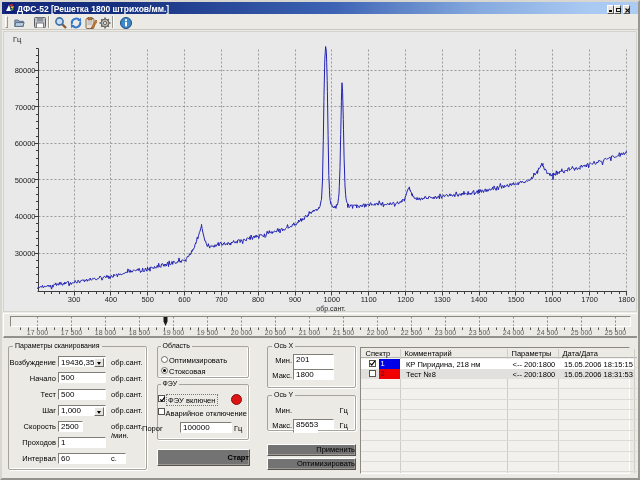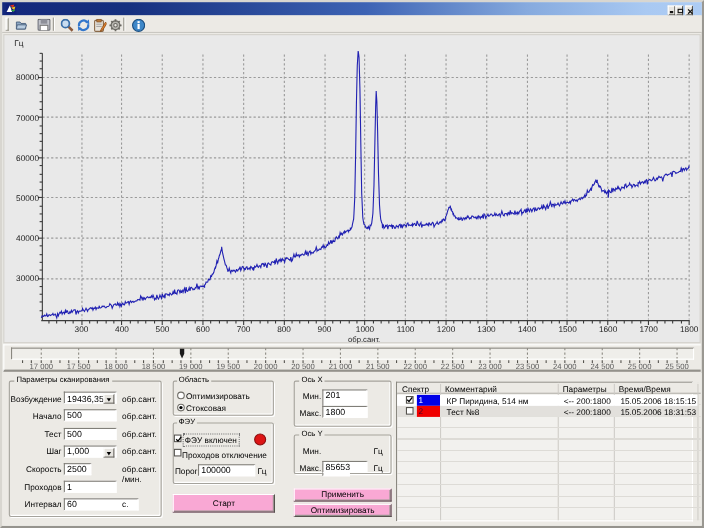--- a/index.html
+++ b/index.html
@@ -37,39 +37,40 @@
 legend { position:absolute; top:-5px; background:#ECEAE5; font-size:7px; padding:0 2px; white-space:nowrap; }
 .lab { position:absolute; font-size:7.5px; white-space:nowrap; color:#000; }
 .rlab { position:absolute; font-size:7.5px; white-space:nowrap; color:#000; text-align:right; }
 .inp { position:absolute; background:#fff; border-top:1px solid #807e78; border-left:1px solid #807e78;
   border-bottom:1px solid #fff; border-right:1px solid #fff; font-size:8px; padding:1px 0 0 2px; line-height:8px;
   font-family:"Liberation Sans",sans-serif; color:#000; }
 .combo-btn { position:absolute; right:1px; top:1px; width:10px; height:9px; background:#E6E4DF;
   border-top:1px solid #fff; border-left:1px solid #fff; border-right:1px solid #6b6963; border-bottom:1px solid #6b6963; }
 .combo-btn:after { content:""; position:absolute; left:2px; top:3px; border-left:2.5px solid transparent;
   border-right:2.5px solid transparent; border-top:3.5px solid #000; }
-.btn { position:absolute; background:#f9a8d4; text-align:center; color:#000;
+.btn { position:absolute; background:#737373; text-align:right; color:#000;
   border-top:1px solid #fff; border-left:1px solid #fff; border-right:1px solid #55534e; border-bottom:1px solid #55534e;
   box-shadow:inset -1px -1px 0 #9b9992; font-size:7.5px; }
 .chk { position:absolute; width:7px; height:7px; background:#fff; border:1px solid #55534e; }
 .chk svg { position:absolute; left:-0.5px; top:-0.5px; }
 .radio { position:absolute; width:7px; height:7px; border-radius:50%; background:#fff; border:1px solid #6f6d67; }
 .radio.sel:after { content:""; position:absolute; left:1px; top:1px; width:3px; height:3px; border-radius:50%; background:#000; }
 svg text { font-family:"Liberation Sans",sans-serif; }
 </style></head>
 <body>
 <div class="abs" id="frame"></div>
 <div class="abs" id="title">
   <svg class="abs" style="left:3px;top:1px" width="10" height="10" viewBox="0 0 10 10">
     <rect x="0" y="0" width="10" height="10" fill="#10207a"></rect>
     <polygon points="1,8 4,2 6,8" fill="#fff"></polygon>
     <polygon points="4,2 8,1 7,4" fill="#e03020"></polygon>
     <polygon points="5,4 9,3 8,6" fill="#e8c020"></polygon>
     <polygon points="5,6 9,6 7,8" fill="#30a040"></polygon>
   </svg>
+  <div class="txt">ДФС-52 [Решетка 1800 штрихов/мм.]</div>
   <div class="tbtn" style="left:604.5px">
       <div style="position:absolute;left:1px;bottom:1.5px;height:1.5px;width:3.5px;background:#111"></div>
     </div>
   <div class="tbtn" style="left:612px">
       <div style="position:absolute;left:1px;top:1.5px;height:4.5px;width:4.5px;border:1px solid #111;border-top-width:1.5px"></div>
     </div>
   <div class="tbtn" style="left:620.5px">
       <svg width="5" height="5" viewBox="0 0 5 5" style="position:absolute;left:1px;top:2px">
         <path d="M0.5,0.5 L4.5,4.5 M4.5,0.5 L0.5,4.5" stroke="#111" stroke-width="1.1"></path>
       </svg>
@@ -455,26 +456,26 @@
     <legend style="left:3px">ФЭУ</legend>
   </fieldset>
   <div class="chk" style="left:156px;top:56px">
       <svg width="7" height="7" viewBox="0 0 7 7">
         <path d="M1.2,3.4 L2.8,5 L5.8,1.2" stroke="#000" stroke-width="1.2" fill="none"></path>
       </svg>
     </div>
   <div class="lab" style="left:163.5px;top:55px;border:1px dotted #777;padding:0.5px 1.5px">ФЭУ включен</div>
   <div class="abs" style="left:228.5px;top:54.5px;width:11px;height:11px;border-radius:50%;background:#DD1515;border:1px solid #8a0f0f"></div>
   <div class="chk" style="left:156px;top:69px"></div>
-  <div class="lab" style="left:163.5px;top:69.5px">Проходов отключение</div>
-  <div class="lab" style="left:157px;top:85px">Порог</div>
+  <div class="lab" style="left:163.5px;top:69.5px">Аварийное отключение</div>
+  <div class="lab" style="left:140px;top:85px">Порог</div>
   <div class="inp" style="left:178px;top:83px;width:52px;height:11px">100000</div>
   <div class="lab" style="left:232px;top:85px">Гц</div>
 
-  <div class="btn" style="left:155px;top:110px;width:93px;height:17px;font-weight:normal;line-height:15px">Старт</div>
+  <div class="btn" style="left:155px;top:110px;width:93px;height:17px;font-weight:bold;line-height:15px">Старт</div>
 
   <fieldset style="left:265px;top:6.5px;width:89px;height:42px">
     <legend style="left:4px">Ось X</legend>
   </fieldset>
   <div class="rlab" style="left:250px;top:17px;width:40px">Мин.</div>
   <div class="inp" style="left:291px;top:15px;width:41px;height:25px">201</div>
   <div class="rlab" style="left:250px;top:31.5px;width:40px">Макс.</div>
   <div class="inp" style="left:291px;top:29.5px;width:41px;height:11px">1800</div>
 
   <fieldset style="left:265px;top:55.5px;width:89px;height:36px">
@@ -498,35 +499,35 @@
     <div class="abs" style="left:197.5px;top:0;width:1px;height:125px;background:#cfcdc8"></div>
     <div class="abs" style="left:273px;top:0;width:1px;height:125px;background:#cfcdc8"></div>
 
     <div class="abs" style="left:0;top:10.5px;width:276px;height:114px;
       background:repeating-linear-gradient(180deg,transparent 0,transparent 9.4px,#dddbd6 9.4px,#dddbd6 10.4px)"></div>
 
     <div class="abs" style="left:0;top:0;width:276px;height:10.5px;background:#ECEAE5;border-bottom:1px solid #b5b3ad">
       <span class="abs" style="left:5px;top:1.5px">Спектр</span>
       <span class="abs" style="left:44px;top:1.5px">Комментарий</span>
       <span class="abs" style="left:151px;top:1.5px">Параметры</span>
-      <span class="abs" style="left:202px;top:1.5px">Время/Время</span>
+      <span class="abs" style="left:202px;top:1.5px">Дата/Дата</span>
       <div class="abs" style="left:39.5px;top:1px;width:1px;height:9px;background:#cfcdc8"></div>
       <div class="abs" style="left:146px;top:1px;width:1px;height:9px;background:#cfcdc8"></div>
       <div class="abs" style="left:197.5px;top:1px;width:1px;height:9px;background:#cfcdc8"></div>
       <div class="abs" style="left:273px;top:1px;width:1px;height:9px;background:#cfcdc8"></div>
     </div>
 
     <div class="abs" style="left:0;top:11px;width:273px;height:10px;background:#fff;white-space:nowrap">
       <span class="chk" style="left:8px;top:1px">
           <svg width="7" height="7" viewBox="0 0 7 7">
             <path d="M1.2,3.4 L2.8,5 L5.8,1.2" stroke="#000" stroke-width="1.2" fill="none"></path>
           </svg>
         </span>
       <span class="abs" style="left:18px;top:0;width:21.5px;height:10px;background:#0000E8;color:#fff;padding-left:2px;line-height:10px">1</span>
-      <span class="abs" style="left:45.5px;top:1.5px">КР Пиридина, 514 нм</span>
+      <span class="abs" style="left:45.5px;top:1.5px">КР Пиридина, 218 нм</span>
       <span class="abs" style="left:152px;top:1.5px">&lt;-- 200:1800</span>
       <span class="abs" style="left:203.5px;top:1.5px">15.05.2006 18:15:15</span>
     </div>
 
     <div class="abs" style="left:0;top:21.4px;width:273px;height:10px;background:#E2E0DC;white-space:nowrap">
       <span class="chk" style="left:8px;top:1px"></span>
       <span class="abs" style="left:18px;top:0;width:21.5px;height:10px;background:#F00000;color:#3a0828;padding-left:2px;line-height:10px">2</span>
       <span class="abs" style="left:45.5px;top:1.5px">Тест №8</span>
       <span class="abs" style="left:152px;top:1.5px">&lt;-- 200:1800</span>
       <span class="abs" style="left:203.5px;top:1.5px">15.05.2006 18:31:53</span>

